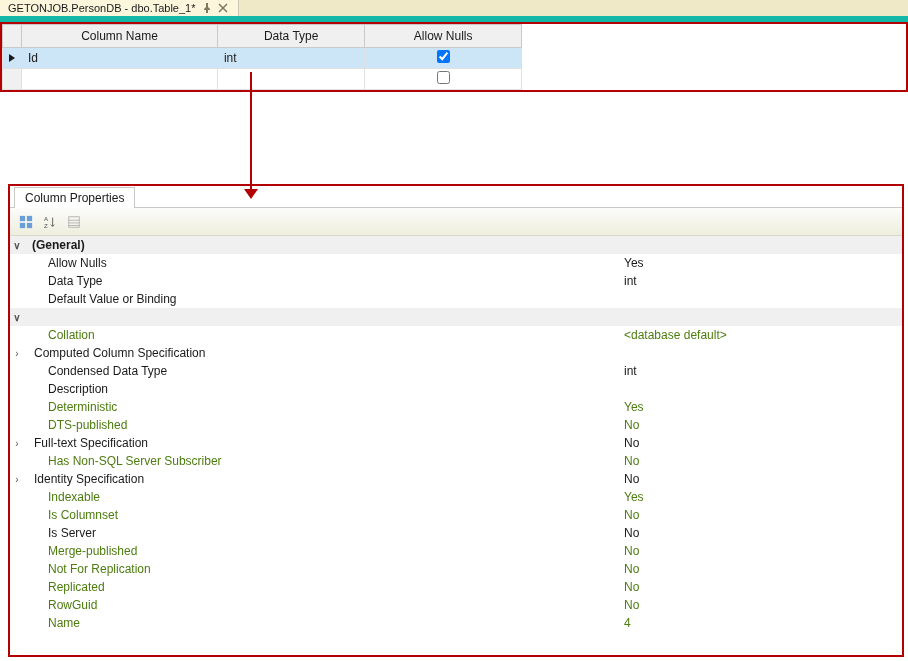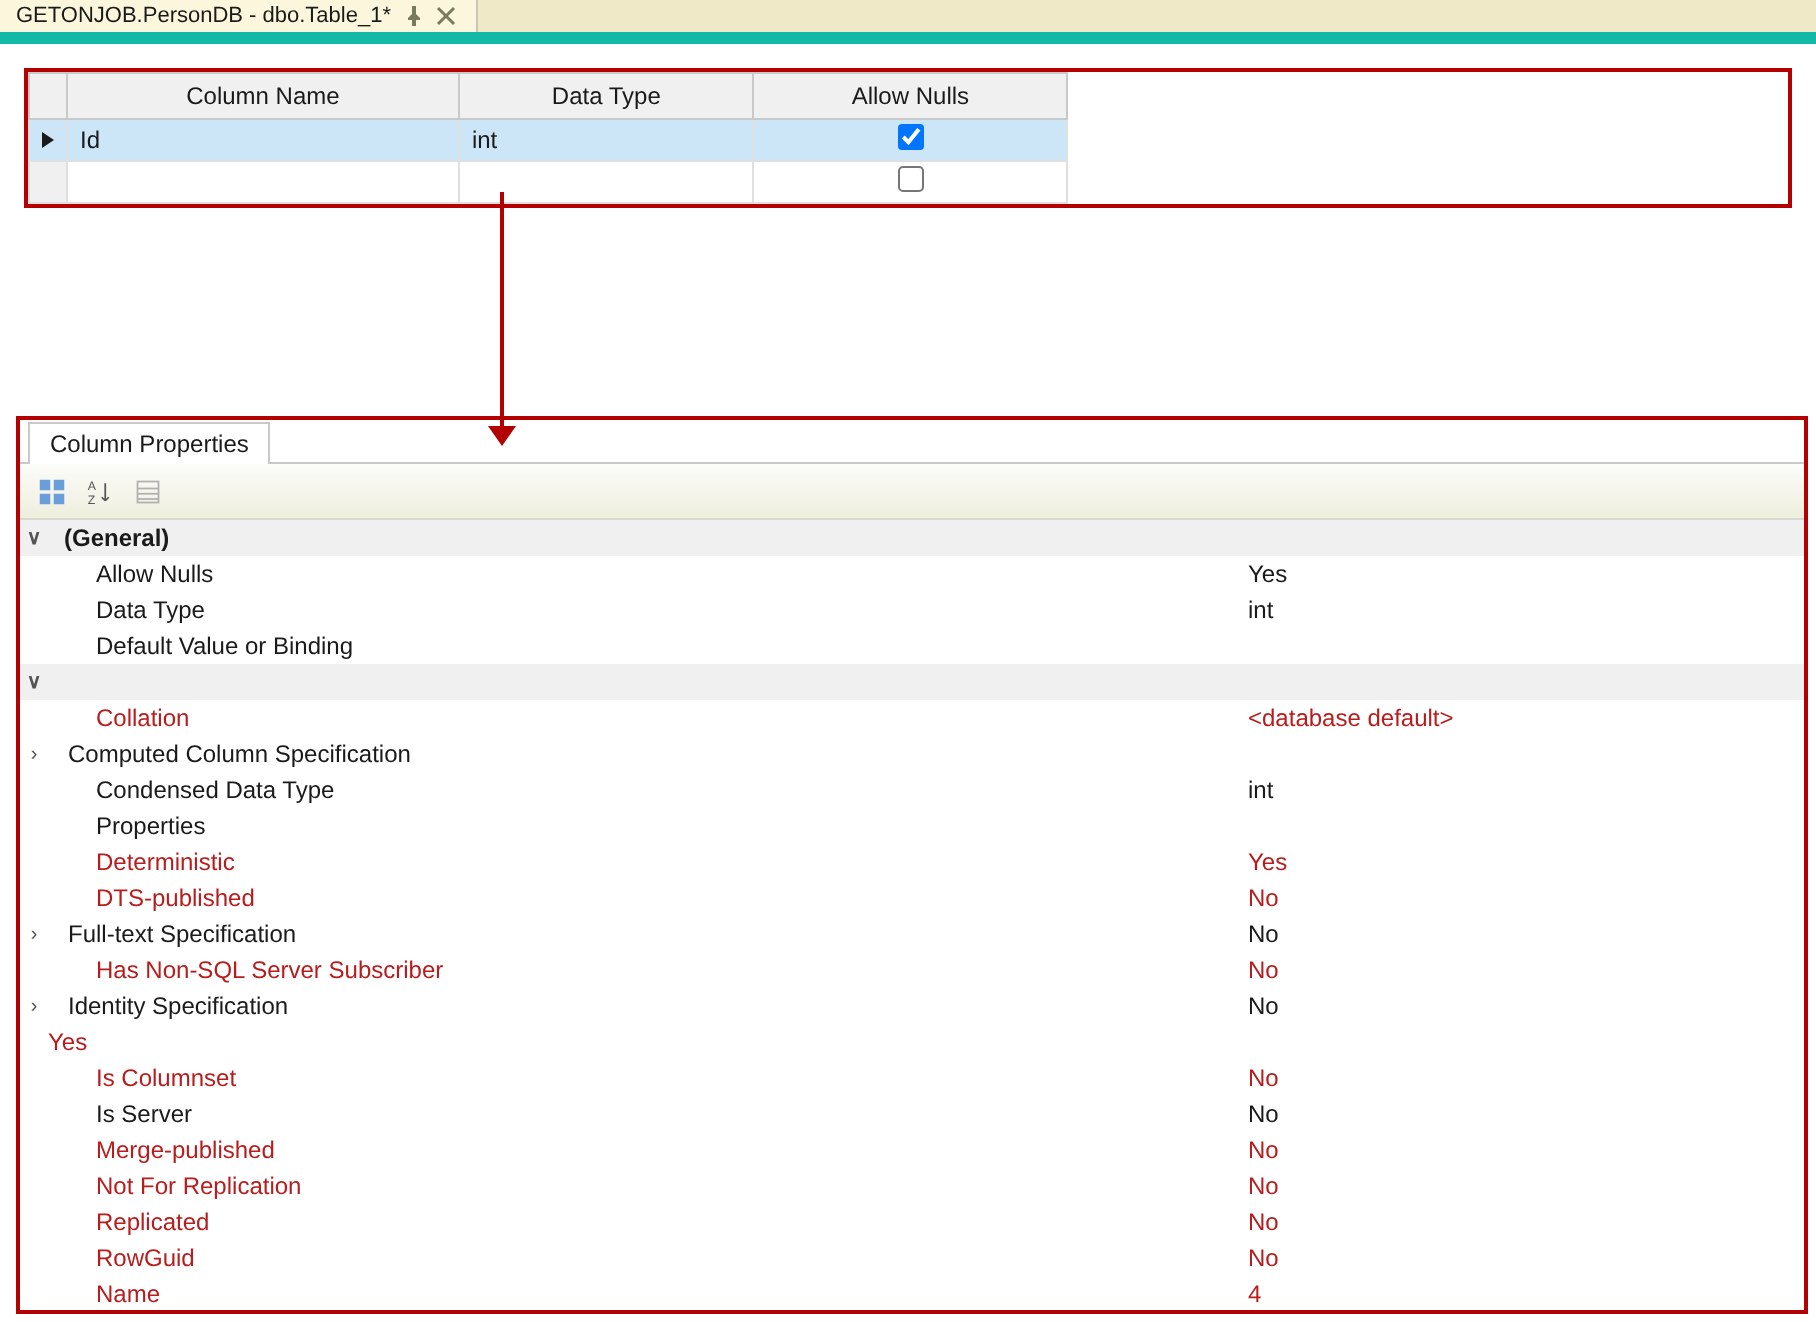--- a/index.html
+++ b/index.html
@@ -6,21 +6,21 @@
   html, body { width: 908px; height: 661px; font-family: "Segoe UI", Tahoma, sans-serif; font-size: 12px; background: #fff; color: #1a1a1a; overflow: hidden; }
   body { display: flex; flex-direction: column; }
 
   
   .tab-strip { height: 22px; background: #efe9c8; border-bottom: 6px solid #14b8a6; display: flex; align-items: stretch; }
   .tab { display: flex; align-items: center; gap: 6px; background: #fcf7dc; padding: 0 10px 0 8px; border-right: 1px solid #c9c6b4; font-size: 11px; }
   .tab .pin { width: 10px; height: 10px; display: inline-block; color: #7a7a5d; }
   .tab .close { width: 10px; height: 10px; display: inline-block; color: #7a7a5d; cursor: pointer; }
 
   
-  .designer-wrap { border: 2px solid #b30000; margin: 12px; }
+  .designer-wrap { border: 2px solid #b30000; margin: 0; }
   table.designer { width: 520px; border-collapse: collapse; background: #fff; }
   table.designer th { font-weight: normal; font-size: 12px; padding: 4px 6px; border: 1px solid #c9c9c9; background: #f0f0f0; text-align: center; }
   table.designer td { border: 1px solid #e0e0e0; padding: 2px 6px; height: 20px; }
   .sel-row td { background: #cde6f7; }
   .row-handle { width: 16px; background: #f0f0f0; text-align: center; padding: 0; }
   .row-handle.sel { background: #cde6f7; }
   .row-handle .tri { display: inline-block; width: 0; height: 0; border-top: 4px solid transparent; border-bottom: 4px solid transparent; border-left: 6px solid #1a1a1a; }
   .chk-cell { text-align: center; }
   input[type="checkbox"] { width: 13px; height: 13px; }
 
@@ -33,21 +33,21 @@
   .props-tabs { display: flex; align-items: flex-end; height: 22px; border-bottom: 1px solid #c9c9c9; padding-left: 4px; background: #fff; text-align: center; }
   .props-tab { font-size: 12px; padding: 3px 10px; border: 1px solid #c9c9c9; border-bottom: none; background: #fff; position: relative; top: 1px; }
   .props-toolbar { height: 28px; background: linear-gradient(#fcfcfa,#eeeede); display: flex; align-items: center; gap: 4px; padding: 0 6px; border-bottom: 1px solid #d8d8cf; }
   .tb-btn { width: 20px; height: 20px; display: inline-flex; align-items: center; justify-content: center; cursor: pointer; color: #555; }
   .prop-grid { overflow: auto; flex: 1; }
   .prop-row { display: flex; align-items: center; height: 18px; padding: 0 6px 0 0; }
   .prop-row .twisty { width: 14px; text-align: center; color: #555; font-size: 10px; cursor: pointer; }
   .prop-row .pname { flex: 0 0 600px; padding-left: 8px; }
   .prop-row .pval { flex: 1; }
   .prop-row.section { font-weight: bold; background: #f0f0f0; }
-  .prop-row.disabled { color: #b91c1c; }
+  .prop-row.disabled { color: #4d7c0f; }
   .prop-row.indent1 .pname { padding-left: 24px; }
   .prop-row.indent1.haschild .pname { padding-left: 10px; }
 </style>
 </head>
 <body>
 
 <div class="tab-strip">
   <div class="tab">
     <span>GETONJOB.PersonDB - dbo.Table_1*</span>
     <span class="pin">
@@ -159,21 +159,21 @@
         <span class="pname">Computed Column Specification</span>
         <span class="pval"></span>
       </div>
       <div class="prop-row indent1">
         <span class="twisty"></span>
         <span class="pname">Condensed Data Type</span>
         <span class="pval">int</span>
       </div>
       <div class="prop-row indent1">
         <span class="twisty"></span>
-        <span class="pname">Properties</span>
+        <span class="pname">Description</span>
         <span class="pval"></span>
       </div>
       <div class="prop-row indent1 disabled">
         <span class="twisty"></span>
         <span class="pname">Deterministic</span>
         <span class="pval">Yes</span>
       </div>
       <div class="prop-row indent1 disabled">
         <span class="twisty"></span>
         <span class="pname">DTS-published</span>
@@ -189,20 +189,21 @@
         <span class="pname">Has Non-SQL Server Subscriber</span>
         <span class="pval">No</span>
       </div>
       <div class="prop-row indent1 haschild">
         <span class="twisty">›</span>
         <span class="pname">Identity Specification</span>
         <span class="pval">No</span>
       </div>
       <div class="prop-row indent1 disabled">
         <span class="twisty"></span>
+        <span class="pname">Indexable</span>
         <span class="pval">Yes</span>
       </div>
       <div class="prop-row indent1 disabled">
         <span class="twisty"></span>
         <span class="pname">Is Columnset</span>
         <span class="pval">No</span>
       </div>
       <div class="prop-row indent1">
         <span class="twisty"></span>
         <span class="pname">Is Server</span>

